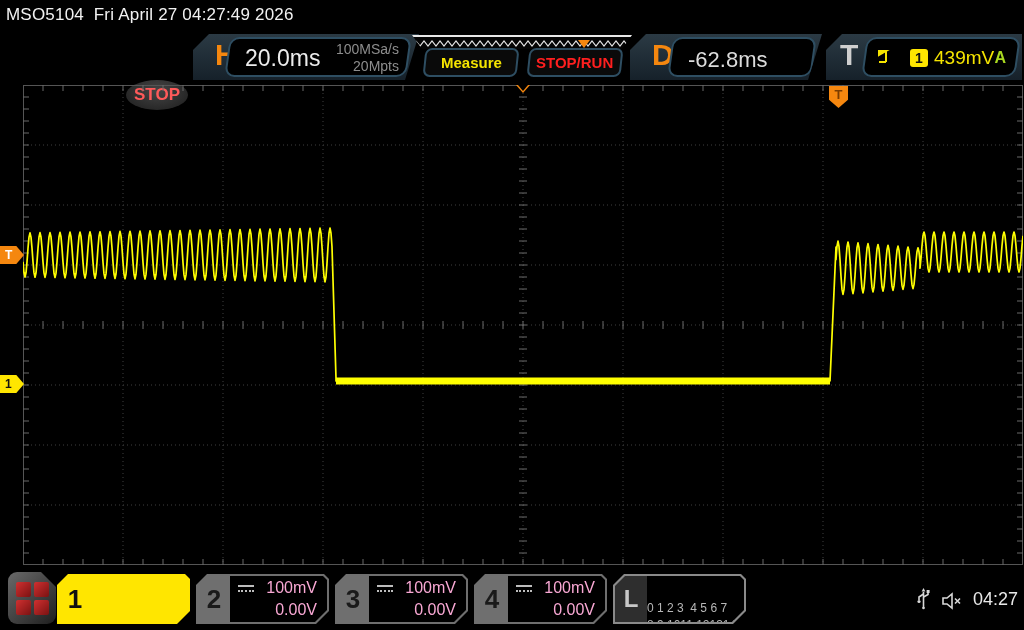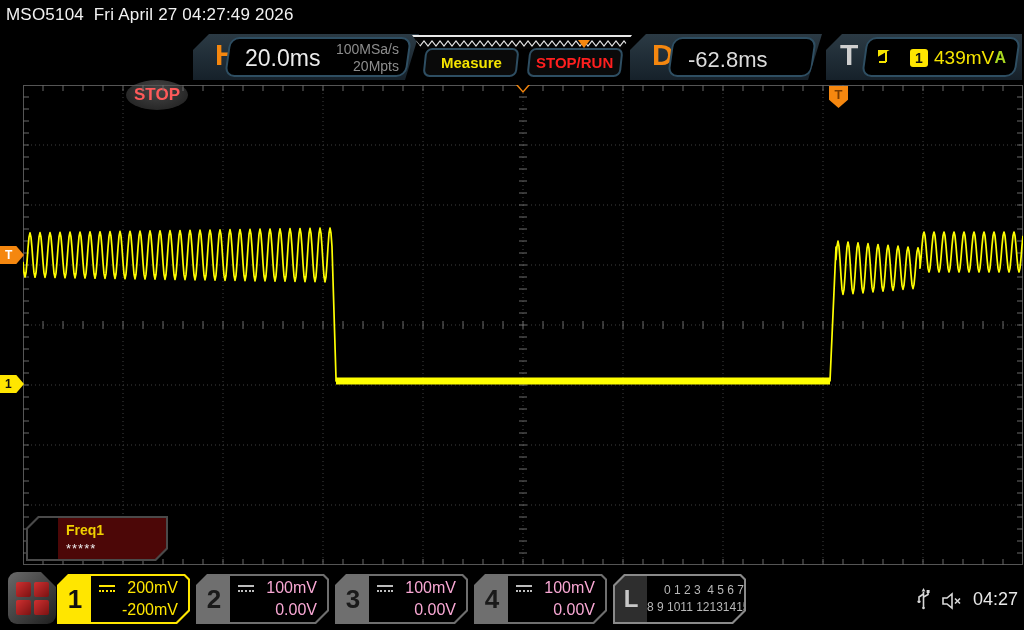--- a/index.html
+++ b/index.html
@@ -80,21 +80,21 @@
   .ch-inactive .ch-scale,.ch-inactive .ch-offset { color:#f9a8d4; }
 
   .dc-icon { position:absolute; left:8px; top:9px; width:16px; }
   .dc-icon .bar1 { display:block; height:0; border-top:2px solid; margin-bottom:3px; }
   .dc-icon .bar2 { display:block; height:0; border-top:2px dotted; }
   .ch-active .dc-icon { color:#ffe600; }
   .ch-inactive .dc-icon { color:#bdbdbd; }
 
   .la-box { position:absolute; left:613px; top:574px; width:133px; height:50px; background:#8a8a8a; clip-path:polygon(11px 0,calc(100% - 5px) 0,100% 5px,100% calc(100% - 13px),calc(100% - 13px) 100%,0 100%,0 11px); }
   .la-tab { position:absolute; left:2px; top:2px; width:32px; bottom:2px; background:#2e2e2e; clip-path:polygon(10px 0,100% 0,100% 100%,0 100%,0 10px); color:#c8c8c8; font-size:24px; font-weight:bold; display:flex; align-items:center; justify-content:center; }
-  .la-body { position:absolute; left:34px; top:2px; right:2px; bottom:2px; background:#000; clip-path:polygon(0 0,calc(100% - 4px) 0,100% 4px,100% calc(100% - 12px),calc(100% - 12px) 100%,0 100%); color:#b8b8b8; font-size:12px; text-align:right; padding-top:6px; line-height:17px; white-space:pre; }
+  .la-body { position:absolute; left:34px; top:2px; right:2px; bottom:2px; background:#000; clip-path:polygon(0 0,calc(100% - 4px) 0,100% 4px,100% calc(100% - 12px),calc(100% - 12px) 100%,0 100%); color:#b8b8b8; font-size:12px; text-align:left; padding-top:24px; line-height:17px; white-space:pre; }
 
   .status-right { position:absolute; right:6px; top:588px; display:flex; align-items:flex-end; gap:10px; color:#e8e8e8; }
   .clock { font-size:18px; }
 </style>
 </head>
 <body>
 
 <div id="screen">
 
   <div class="title-bar">MSO5104  Fri April 27 04:27:49 2026</div>
@@ -439,44 +439,30 @@
 
   <div class="marker-arrow trig-level-arrow" id="trig-level-arrow" style="top: 246px;">
       <span>T</span>
     </div>
   <div class="marker-arrow ch1-zero-arrow" id="ch1-zero-arrow" style="top: 375px;">
       <span>1</span>
     </div>
   <div class="trig-pos-flag" id="trig-pos-flag" style="left: 829px;">T</div>
   <div class="href-tri" id="href-tri" style="left: 516px;"></div>
 
-  <div class="meas-box">
-    <div class="meas-inner">
-      <div class="meas-label">Freq1</div>
-      <div class="meas-value">*****</div>
-    </div>
-  </div>
 
   <div class="grid-btn">
     <i></i>
       <i></i>
       <i></i>
       <i></i>
   </div>
 
   <div class="ch-box ch-active" style="left:57px;">
     <span class="tab-num">1</span>
-    <div class="ch-body">
-      <span class="dc-icon">
-          <i class="bar1"></i>
-          <i class="bar2"></i>
-        </span>
-      <span class="ch-scale">200mV</span>
-      <span class="ch-offset">-200mV</span>
-    </div>
   </div>
   <div class="ch-box ch-inactive" style="left:196px;">
     <span class="tab-num">2</span>
     <div class="ch-body">
       <span class="dc-icon">
           <i class="bar1"></i>
           <i class="bar2"></i>
         </span>
       <span class="ch-scale">100mV</span>
       <span class="ch-offset">0.00V</span>

